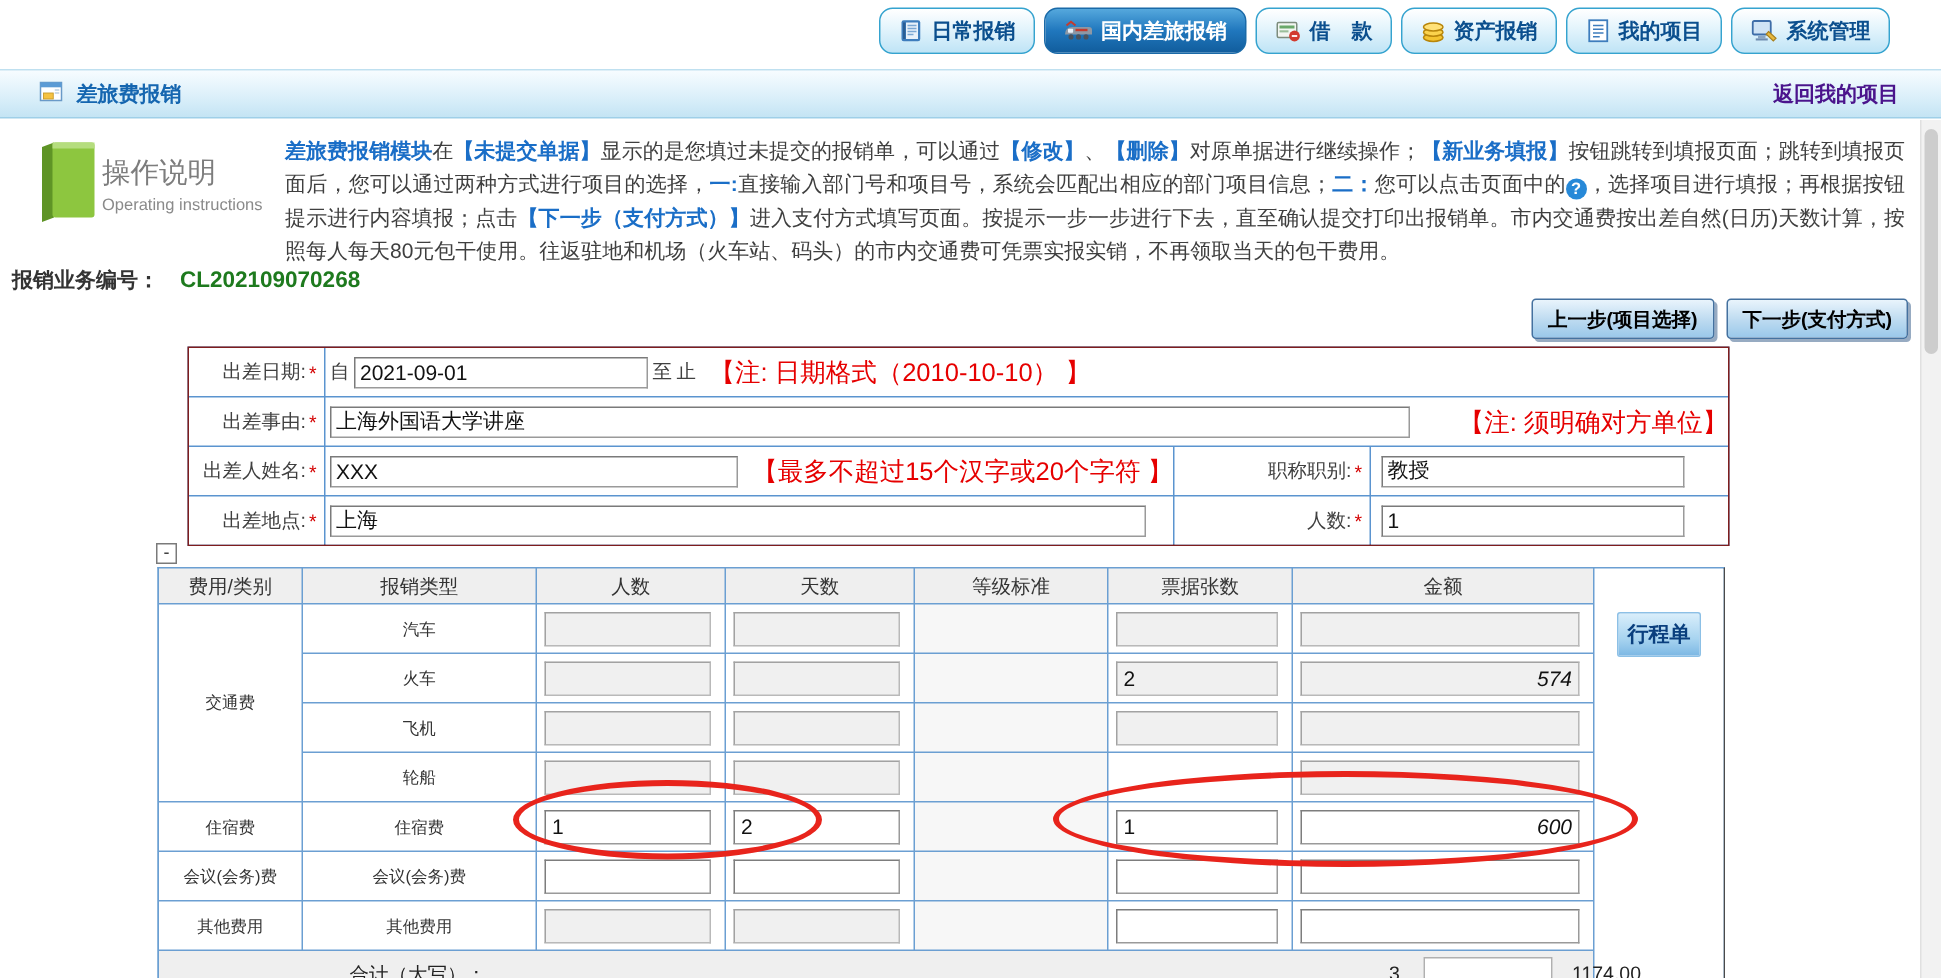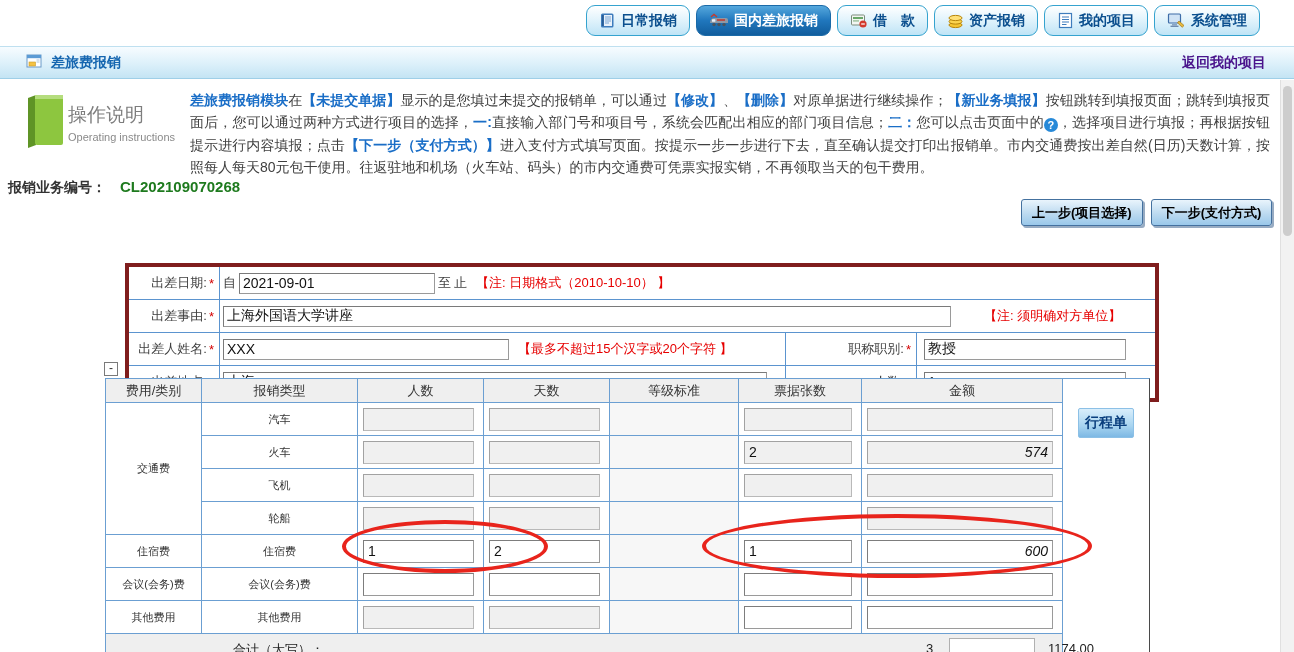--- a/index.html
+++ b/index.html
@@ -53,33 +53,33 @@
   .step-buttons { position:absolute; top:199px; left:1021px; display:flex; gap:8px; }
   .step-btn { height:27px; padding:0 10px; font-size:13px; font-weight:bold; color:#000;
               font-family:inherit; cursor:pointer;
               background:linear-gradient(180deg,#e9f4fc 0%,#bcdaf0 55%,#9ac8ea 100%);
               border:1px solid #44719f; border-radius:3px;
               box-shadow:2px 2px 0 rgba(24,68,120,0.45); }
 
   
   .form-table { position:absolute; left:125px; top:231px; display:grid;
                 grid-template-columns:90px 565px 130px 238px; grid-auto-rows:32px;
-                gap:1px; background:#5b94cf; border:4px solid #7f1d1d;margin-top:32px; }
+                gap:1px; background:#5b94cf; border:1px solid #7f1d1d; }
   .f-cell { background:#fff; display:flex; align-items:center; font-size:13px; color:#404040; }
   .f-label { justify-content:flex-end; padding-right:5px; }
   .req { color:#d40000; margin-left:2px; }
   .f-content { padding-left:3px; gap:3px; white-space:nowrap; }
   .wide { grid-column:2 / 5; }
   .txt { height:21px; border:1px solid #9a9a9a; border-top-color:#7a7a7a;
          border-left-color:#7a7a7a; font-size:14px; padding:0 3px; color:#111;
          font-family:inherit; }
   .w-date  { width:196px; } .w-date2 { width:192px; }
   .w-reason{ width:728px; } .w-name  { width:286px; }
   .w-dest  { width:544px; } .w-small { width:202px; margin-left:4px; }
-  .note { font-size:13px; color:#e60000; }
+  .note { font-size:17px; color:#e60000; }
   .ml30 { margin-left:30px; } .ml6 { margin-left:6px; }
 
   .collapse-box { position:absolute; left:104px; top:362px; width:14px; height:14px;
                   background:#fff; border:1px solid #7a7a7a; font-size:12px;
                   line-height:11px; text-align:center; color:#333; cursor:pointer; }
 
   
   .exp-table { position:absolute; left:105px; top:378px; display:grid;
                grid-template-columns:95px 155px 125px 125px 128px 122px 200px 86px;
                grid-template-rows:23px repeat(8,32px); gap:1px;

